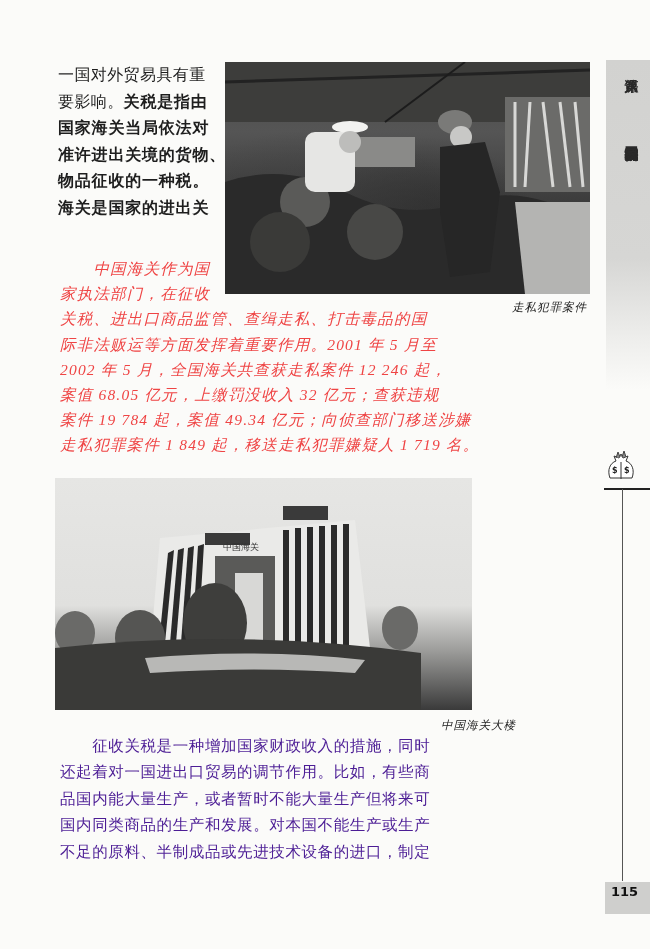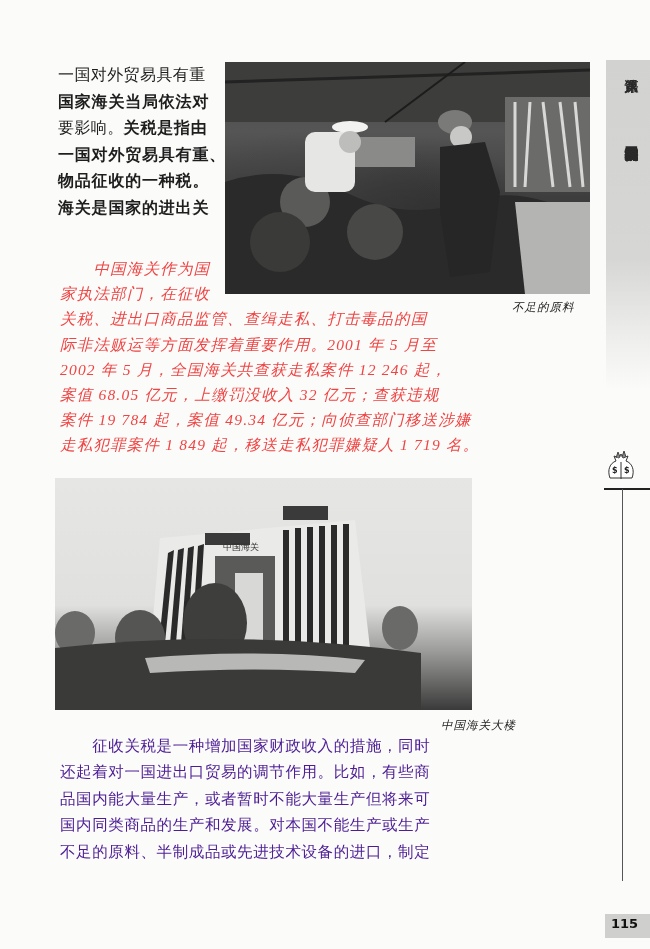--- a/index.html
+++ b/index.html
@@ -20,23 +20,22 @@
     writing-mode: vertical-rl; text-orientation: upright; letter-spacing: 0px;
   }
   .side-lesson { top: 68px; }
   .side-title  { top: 136px; }
 
   .money-icon { position: absolute; left: 604px; top: 448px; width: 34px; height: 34px; }
   .side-hline { position: absolute; left: 604px; top: 488px; width: 46px; height: 2px; background: #222; }
   .side-vline { position: absolute; left: 622px; top: 489px; width: 1px; height: 392px; background: #555; }
 
   .page-num-box {
-    position: absolute; left: 605px; top: 882px; width: 45px; height: 24px;
+    position: absolute; left: 605px; top: 882px; width: 45px; height: 32px;
     background: #cfcfcd;
-    margin-top: 32px;
   }
   .page-num {
     position: absolute; left: 0; top: 0; width: 100%; height: 100%;
     font-family: "DejaVu Sans", "Liberation Sans", sans-serif; font-weight: bold;
     font-size: 13px; line-height: 20px; text-align: left; padding-left: 6px; color: #111;
   }
 
   
   .para {
     position: absolute; font-size: 15.5px; line-height: 25.5px; letter-spacing: 0.4px;
@@ -93,23 +92,23 @@
   </svg>
   <div class="side-hline"></div>
   <div class="side-vline"></div>
 
   <div class="page-num-box">
     <span class="page-num">115</span>
   </div>
 
   <div class="para intro">
     <span class="ln"><span>一国对外贸易具有重</span><span class="b"></span></span>
+    <span class="ln"><span>要影响。</span><span class="b">关税是指由</span></span>
     <span class="ln"><span class="b">国家海关当局依法对</span></span>
-    <span class="ln"><span>要影响。</span><span class="b">关税是指由</span></span>
-    <span class="ln"><span class="b">一国对外贸易具有重、</span></span>
+    <span class="ln"><span class="b">准许进出关境的货物、</span></span>
     <span class="ln"><span class="b">物品征收的一种税。</span></span>
     <span class="ln"><span class="b">海关是国家的进出关</span></span>
   </div>
 
   <div class="photo photo1">
     <svg width="365" height="232" viewBox="0 0 365 232">
       <rect x="0" y="0" width="365" height="60" fill="#3d3d3b"></rect>
       <line x1="0" y1="20" x2="365" y2="8" stroke="#222" stroke-width="3"></line>
       <line x1="160" y1="60" x2="240" y2="0" stroke="#1c1c1c" stroke-width="2"></line>
       <rect x="280" y="35" width="85" height="95" fill="#6b6b69"></rect>
@@ -129,21 +128,21 @@
       <rect x="80" y="70" width="50" height="60" rx="10" fill="#e6e6e4"></rect>
       <ellipse cx="125" cy="65" rx="18" ry="6" fill="#f2f2f0"></ellipse>
       <circle cx="125" cy="80" r="11" fill="#bdbdbb"></circle>
 
       <ellipse cx="230" cy="60" rx="17" ry="12" fill="#7a7a78"></ellipse>
       <circle cx="236" cy="75" r="11" fill="#c8c8c6"></circle>
       <path d="M215 85 L260 80 L275 130 L265 210 L225 215 L215 150 Z" fill="#262626"></path>
       <path d="M290 140 L365 140 L365 232 L300 232 Z" fill="#b4b4b2"></path>
     </svg>
   </div>
-  <div class="caption cap1">不足的原料</div>
+  <div class="caption cap1">走私犯罪案件</div>
 
   <div class="para p2">
     <span class="ln">　　中国海关作为国</span>
     <span class="ln">家执法部门，在征收</span>
     <span class="ln">关税、进出口商品监管、查缉走私、打击毒品的国</span>
     <span class="ln">际非法贩运等方面发挥着重要作用。2001 年 5 月至</span>
     <span class="ln">2002 年 5 月，全国海关共查获走私案件 12 246 起，</span>
     <span class="ln">案值 68.05 亿元，上缴罚没收入 32 亿元；查获违规</span>
     <span class="ln">案件 19 784 起，案值 49.34 亿元；向侦查部门移送涉嫌</span>
     <span class="ln">走私犯罪案件 1 849 起，移送走私犯罪嫌疑人 1 719 名。</span>

